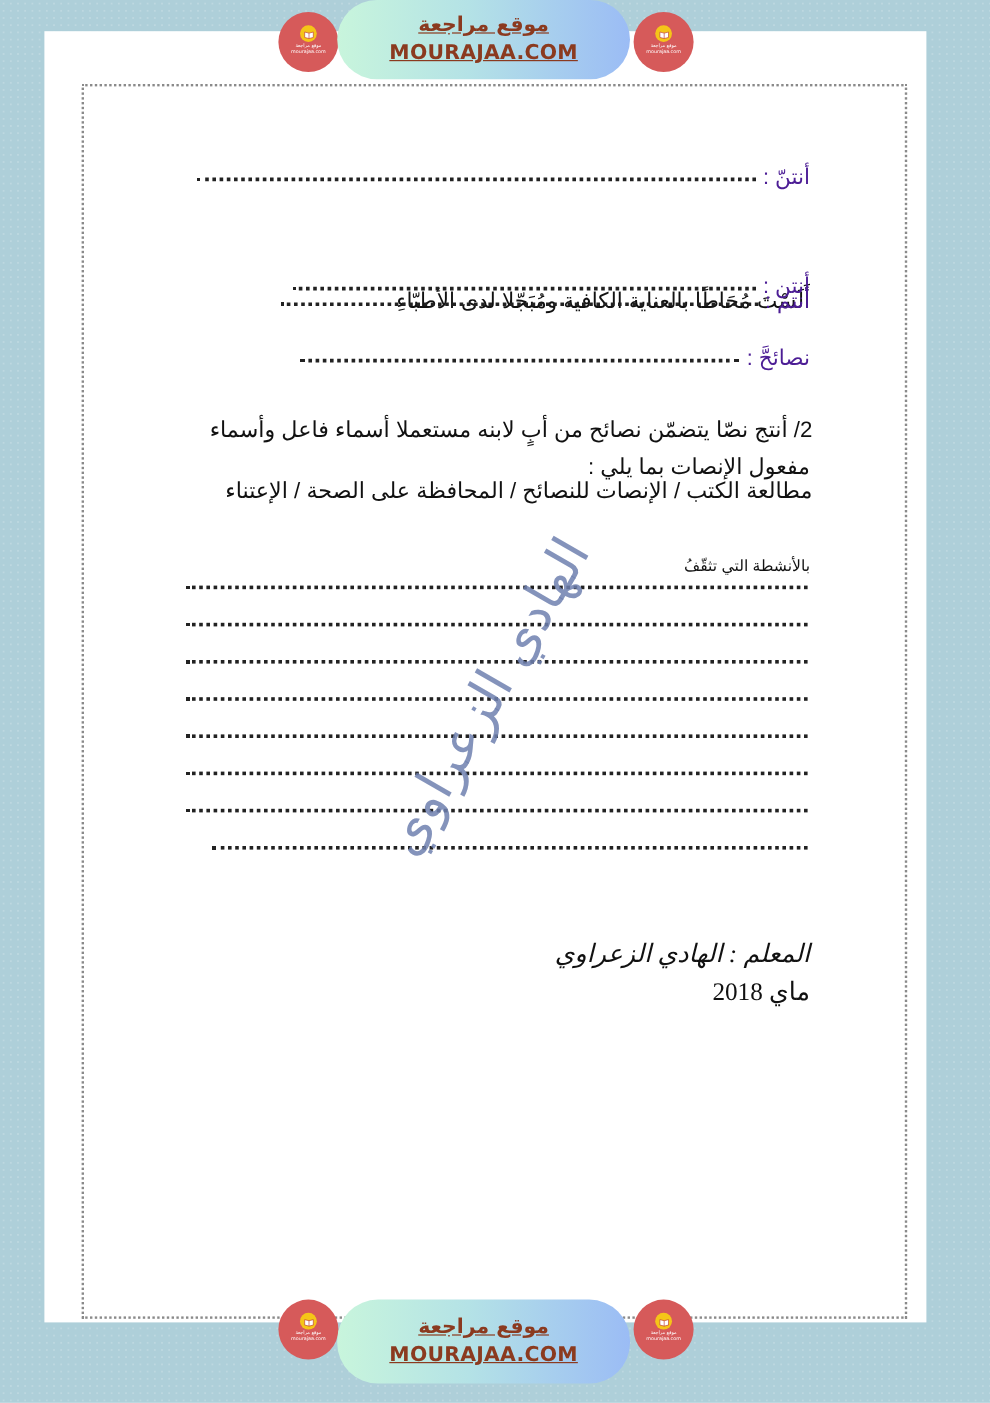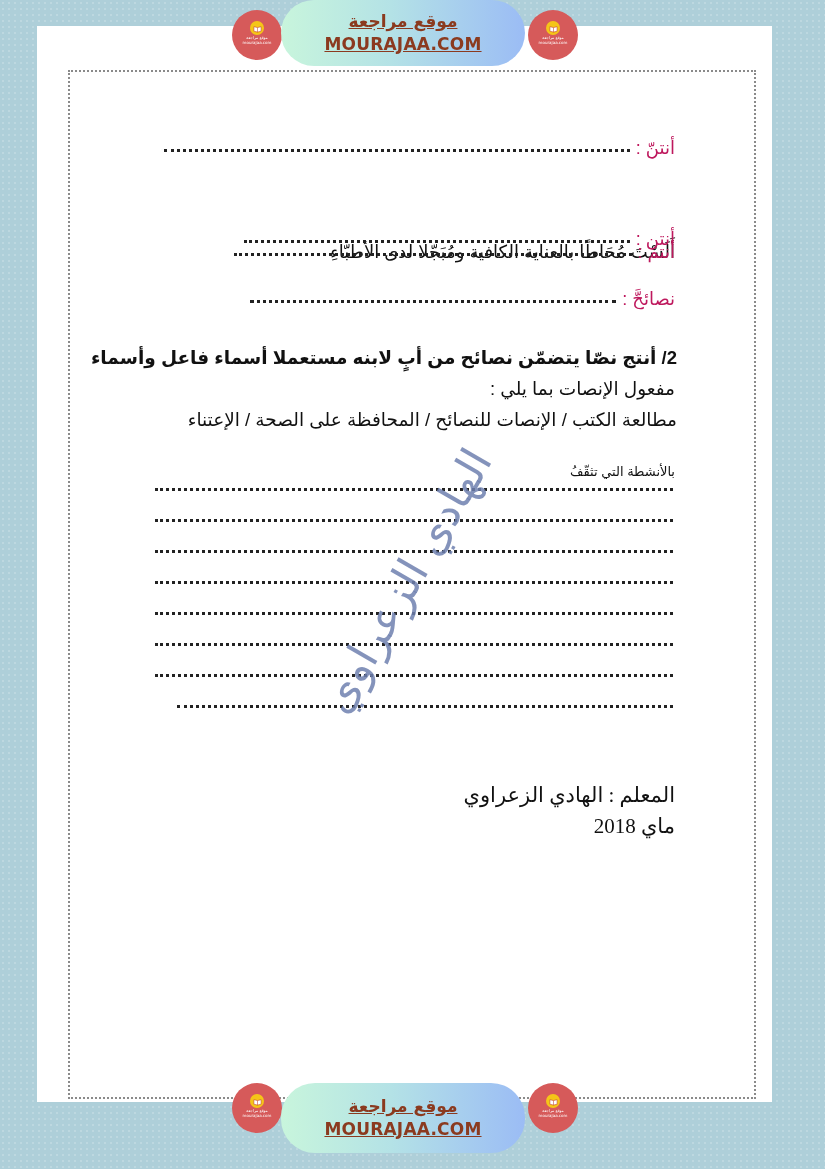--- a/index.html
+++ b/index.html
@@ -113,21 +113,21 @@
       font-family: "Liberation Sans", "DejaVu Sans", sans-serif;
       white-space: nowrap;
     }
     .line {
       position: absolute;
       right: 150px;
       direction: rtl;
       display: flex;
       align-items: baseline;
       font-size: 18px;
-      color: #be185d;
+      color: #4c1d95;
     }
     .line .lbl { white-space: nowrap; }
     .line .dots {
       display: inline-block;
       height: 3px;
       border-bottom: 3px dotted #222;
       margin-right: 6px;
       position: relative;
       top: -2px;
     }
@@ -206,37 +206,37 @@
 </div>
 <div class="line" style="top:241px;">
   <span class="lbl">أنتم :</span>
   <span class="dots" style="width:398px;"></span>
 </div>
 <div class="line" style="top:288px;">
   <span class="lbl">نصائحَّ :</span>
   <span class="dots" style="width:366px;"></span>
 </div>
 
-<div class="rtl" style="right:148px; top:347px; font-size:18.5px;font-weight:bold;">2/ أنتج نصّا يتضمّن نصائح من أبٍ لابنه مستعملا أسماء فاعل وأسماء</div>
+<div class="rtl" style="right:148px; top:347px; font-size:18.5px;">2/ أنتج نصّا يتضمّن نصائح من أبٍ لابنه مستعملا أسماء فاعل وأسماء</div>
 <div class="rtl" style="right:150px; top:378px; font-size:18.5px;">مفعول الإنصات بما يلي :</div>
-<div class="rtl" style="right:148px; top:409px; font-size:18.5px;">مطالعة الكتب / الإنصات للنصائح /  المحافظة على الصحة / الإعتناء</div>
+<div class="rtl" style="right:148px; top:398px; font-size:18.5px;">مطالعة الكتب / الإنصات للنصائح /  المحافظة على الصحة / الإعتناء</div>
 <div class="rtl" style="right:150px; top:464px; font-size:13px;">بالأنشطة التي تثقّفُ</div>
 
 <div class="answer-line" style="left:155px; width:518px; top:488px;"></div>
 <div class="answer-line" style="left:155px; width:518px; top:519px;"></div>
 <div class="answer-line" style="left:155px; width:518px; top:550px;"></div>
 <div class="answer-line" style="left:155px; width:518px; top:581px;"></div>
 <div class="answer-line" style="left:155px; width:518px; top:612px;"></div>
 <div class="answer-line" style="left:155px; width:518px; top:643px;"></div>
 <div class="answer-line" style="left:155px; width:518px; top:674px;"></div>
 <div class="answer-line" style="left:177px; width:496px; top:705px;"></div>
 
 <div class="watermark">الهادي الزعراوي</div>
 
-<div class="sig" style="top:781px;">المعلم : الهادي الزعراوي</div>
+<div class="sig" style="top:781px;font-style:italic;">المعلم : الهادي الزعراوي</div>
 <div class="sig" style="top:812px;">ماي 2018</div>
 
 <div class="banner bottom">
   <div class="logo left">
     <div class="badge">
       <svg viewBox="0 0 10 10">
           <path d="M1 3 L5 4 L9 3 L9 8 L5 9 L1 8 Z" fill="#ffffff" stroke="#c0392b" stroke-width="0.6"></path>
           <line x1="5" y1="4" x2="5" y2="9" stroke="#c0392b" stroke-width="0.6"></line>
         </svg>
     </div>

